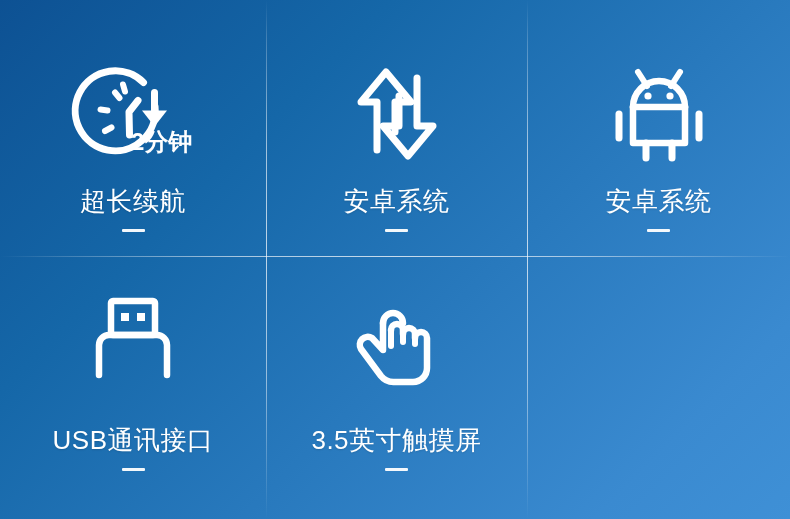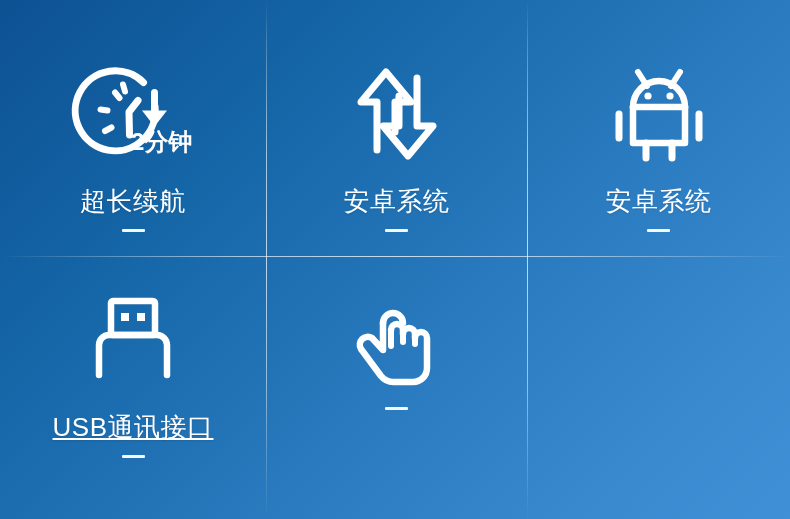--- a/index.html
+++ b/index.html
@@ -76,21 +76,21 @@
   .cell .label {
     color: #ffffff;
     font-size: 26px;
     line-height: 30px;
     letter-spacing: 0.5px;
     white-space: nowrap;
     font-weight: 400;
     text-shadow: 0 1px 2px rgba(0,0,0,0.12);
   }
   .row1 .label { margin-top: 16px; }
-  .row2 .label { margin-top: 18px; text-decoration: underline; }
+  .row2 .label { margin-top: 31px; }
   .cell .dash {
     margin-top: 13px;
     width: 23px;
     height: 3px;
     background: #ffffff;
     opacity: 0.95;
     border-radius: 1px;
   }
 
   svg { display: block; overflow: visible; }
@@ -210,18 +210,19 @@
                    A14 14 0 0 0 80 78 L80 48
                    A6 6 0 0 0 68 48 L68 44
                    A6 6 0 0 0 56 44 L56 40
                    A6 6 0 0 0 44 40"></path>
 
           <line class="stroke-white" stroke-width="6" x1="56" y1="40" x2="56" y2="52"></line>
           <line class="stroke-white" stroke-width="6" x1="68" y1="44" x2="68" y2="54"></line>
           <line class="stroke-white" stroke-width="6" x1="44" y1="40" x2="44" y2="56"></line>
         </svg>
       </div>
+      <div class="label">3.5英寸触摸屏</div>
       <div class="dash"></div>
     </div>
 
 
   </div>
 </div>
 
 </body></html>

